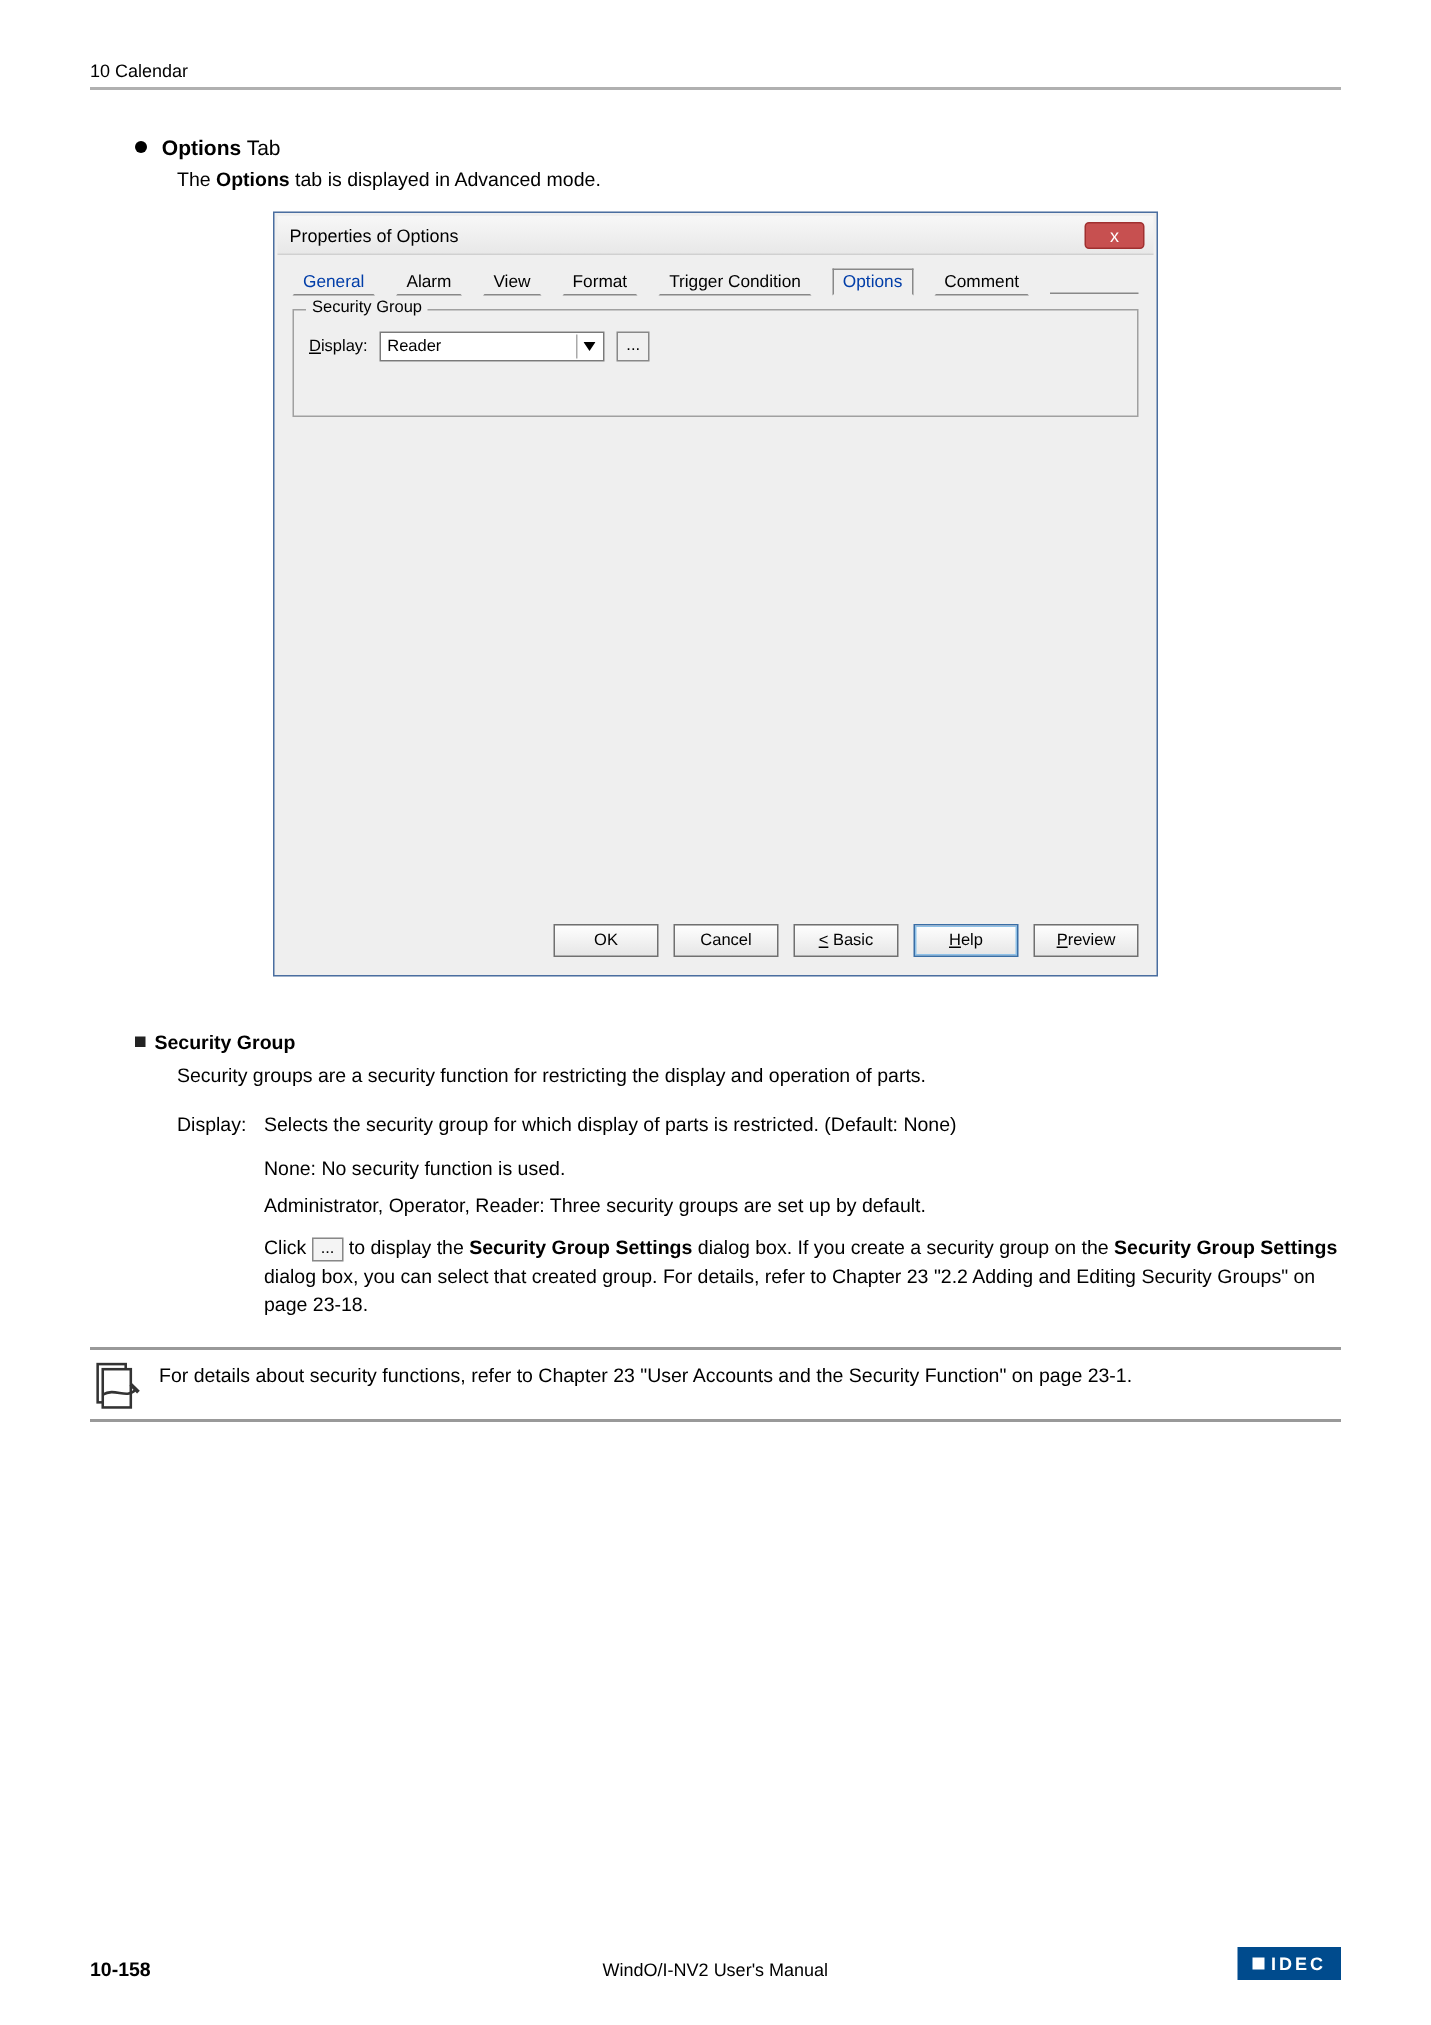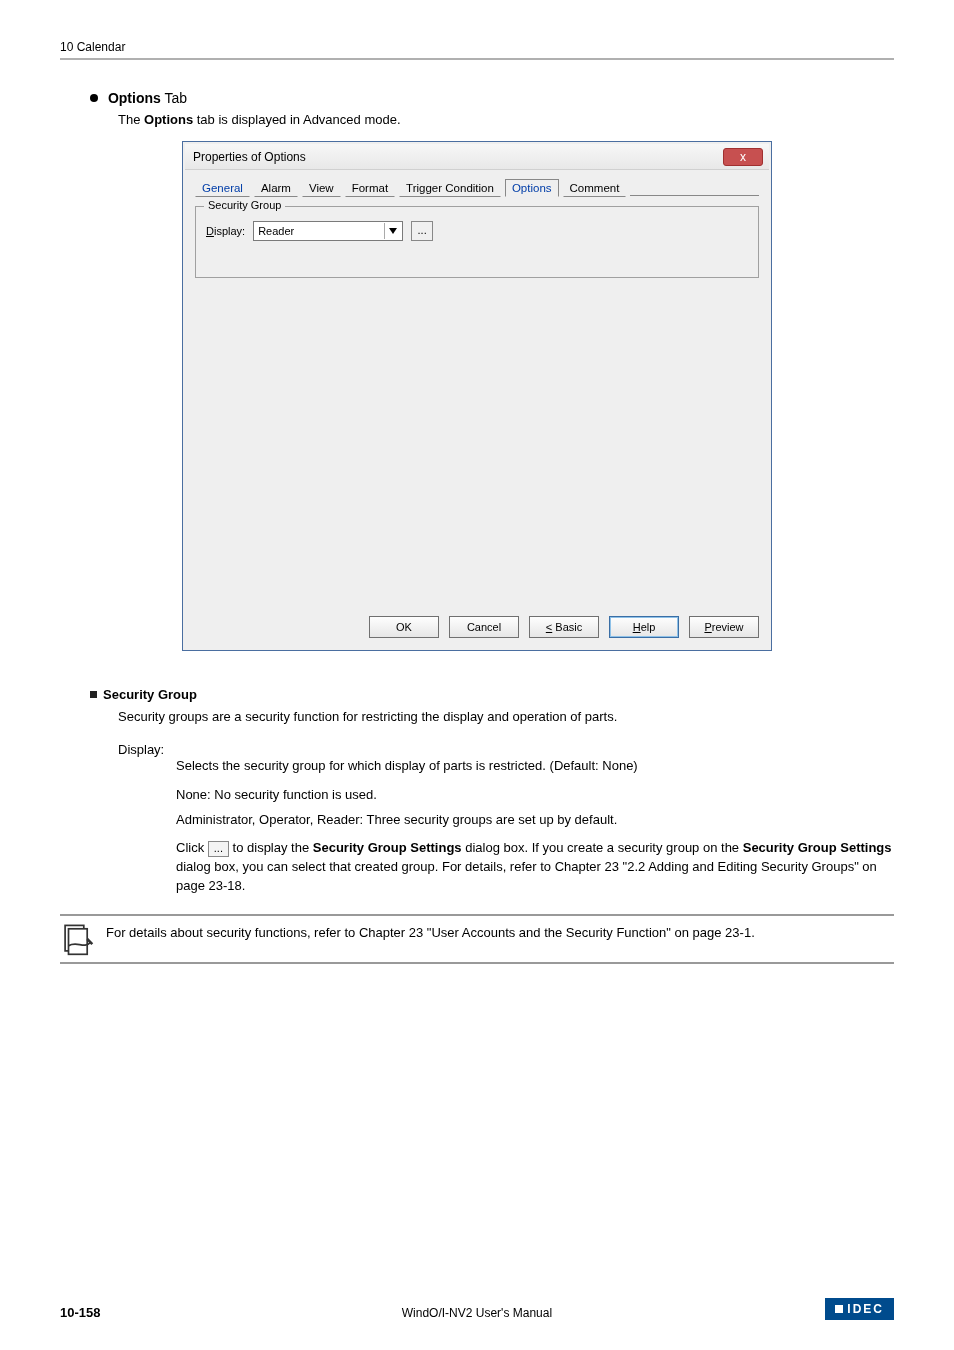--- a/index.html
+++ b/index.html
@@ -51,21 +51,21 @@
   border-radius: 3px;
   color:#fff;
   font-size:12px;
   line-height:16px;
   text-align:center;
   border: 1px solid #a03030;
 }
 .tabs {
   display:flex;
   padding: 8px 10px 0 10px;
-  gap:4px;
+  gap:14px;
 }
 .tab {
   font-size: 11.5px;
   padding: 2px 6px;
   border: 1px solid transparent;
   color:#000;
   position:relative;
   top:1px;
 }
 .tab.active {
@@ -143,21 +143,21 @@
 .win-btn.default {
   border:1px solid #3a6ea5;
   box-shadow: 0 0 0 1px #8ec1e8 inset;
 }
 
 .sq { display:inline-block; width:7px; height:7px; background:#222; margin-right:6px; vertical-align:1px; }
 .subhead { font-size:13px; margin-top: 16px; }
 .paragraph { margin-top: 6px; line-height:1.45; font-size:13px; }
 .dt-row { display:flex; margin-top: 14px; font-size:13px; line-height:1.45; }
 .dt-label { width:58px; flex-shrink:0; }
-.dt-body { flex:1;margin-top:16px; }
+.dt-body { flex:1; }
 .para-block { margin-top: 10px; }
 .inline-btn {
   display:inline-block;
   min-width:20px;
   height:16px;
   line-height:13px;
   border:1px solid #888;
   background:#f4f4f4;
   text-align:center;
   font-size:11px;

